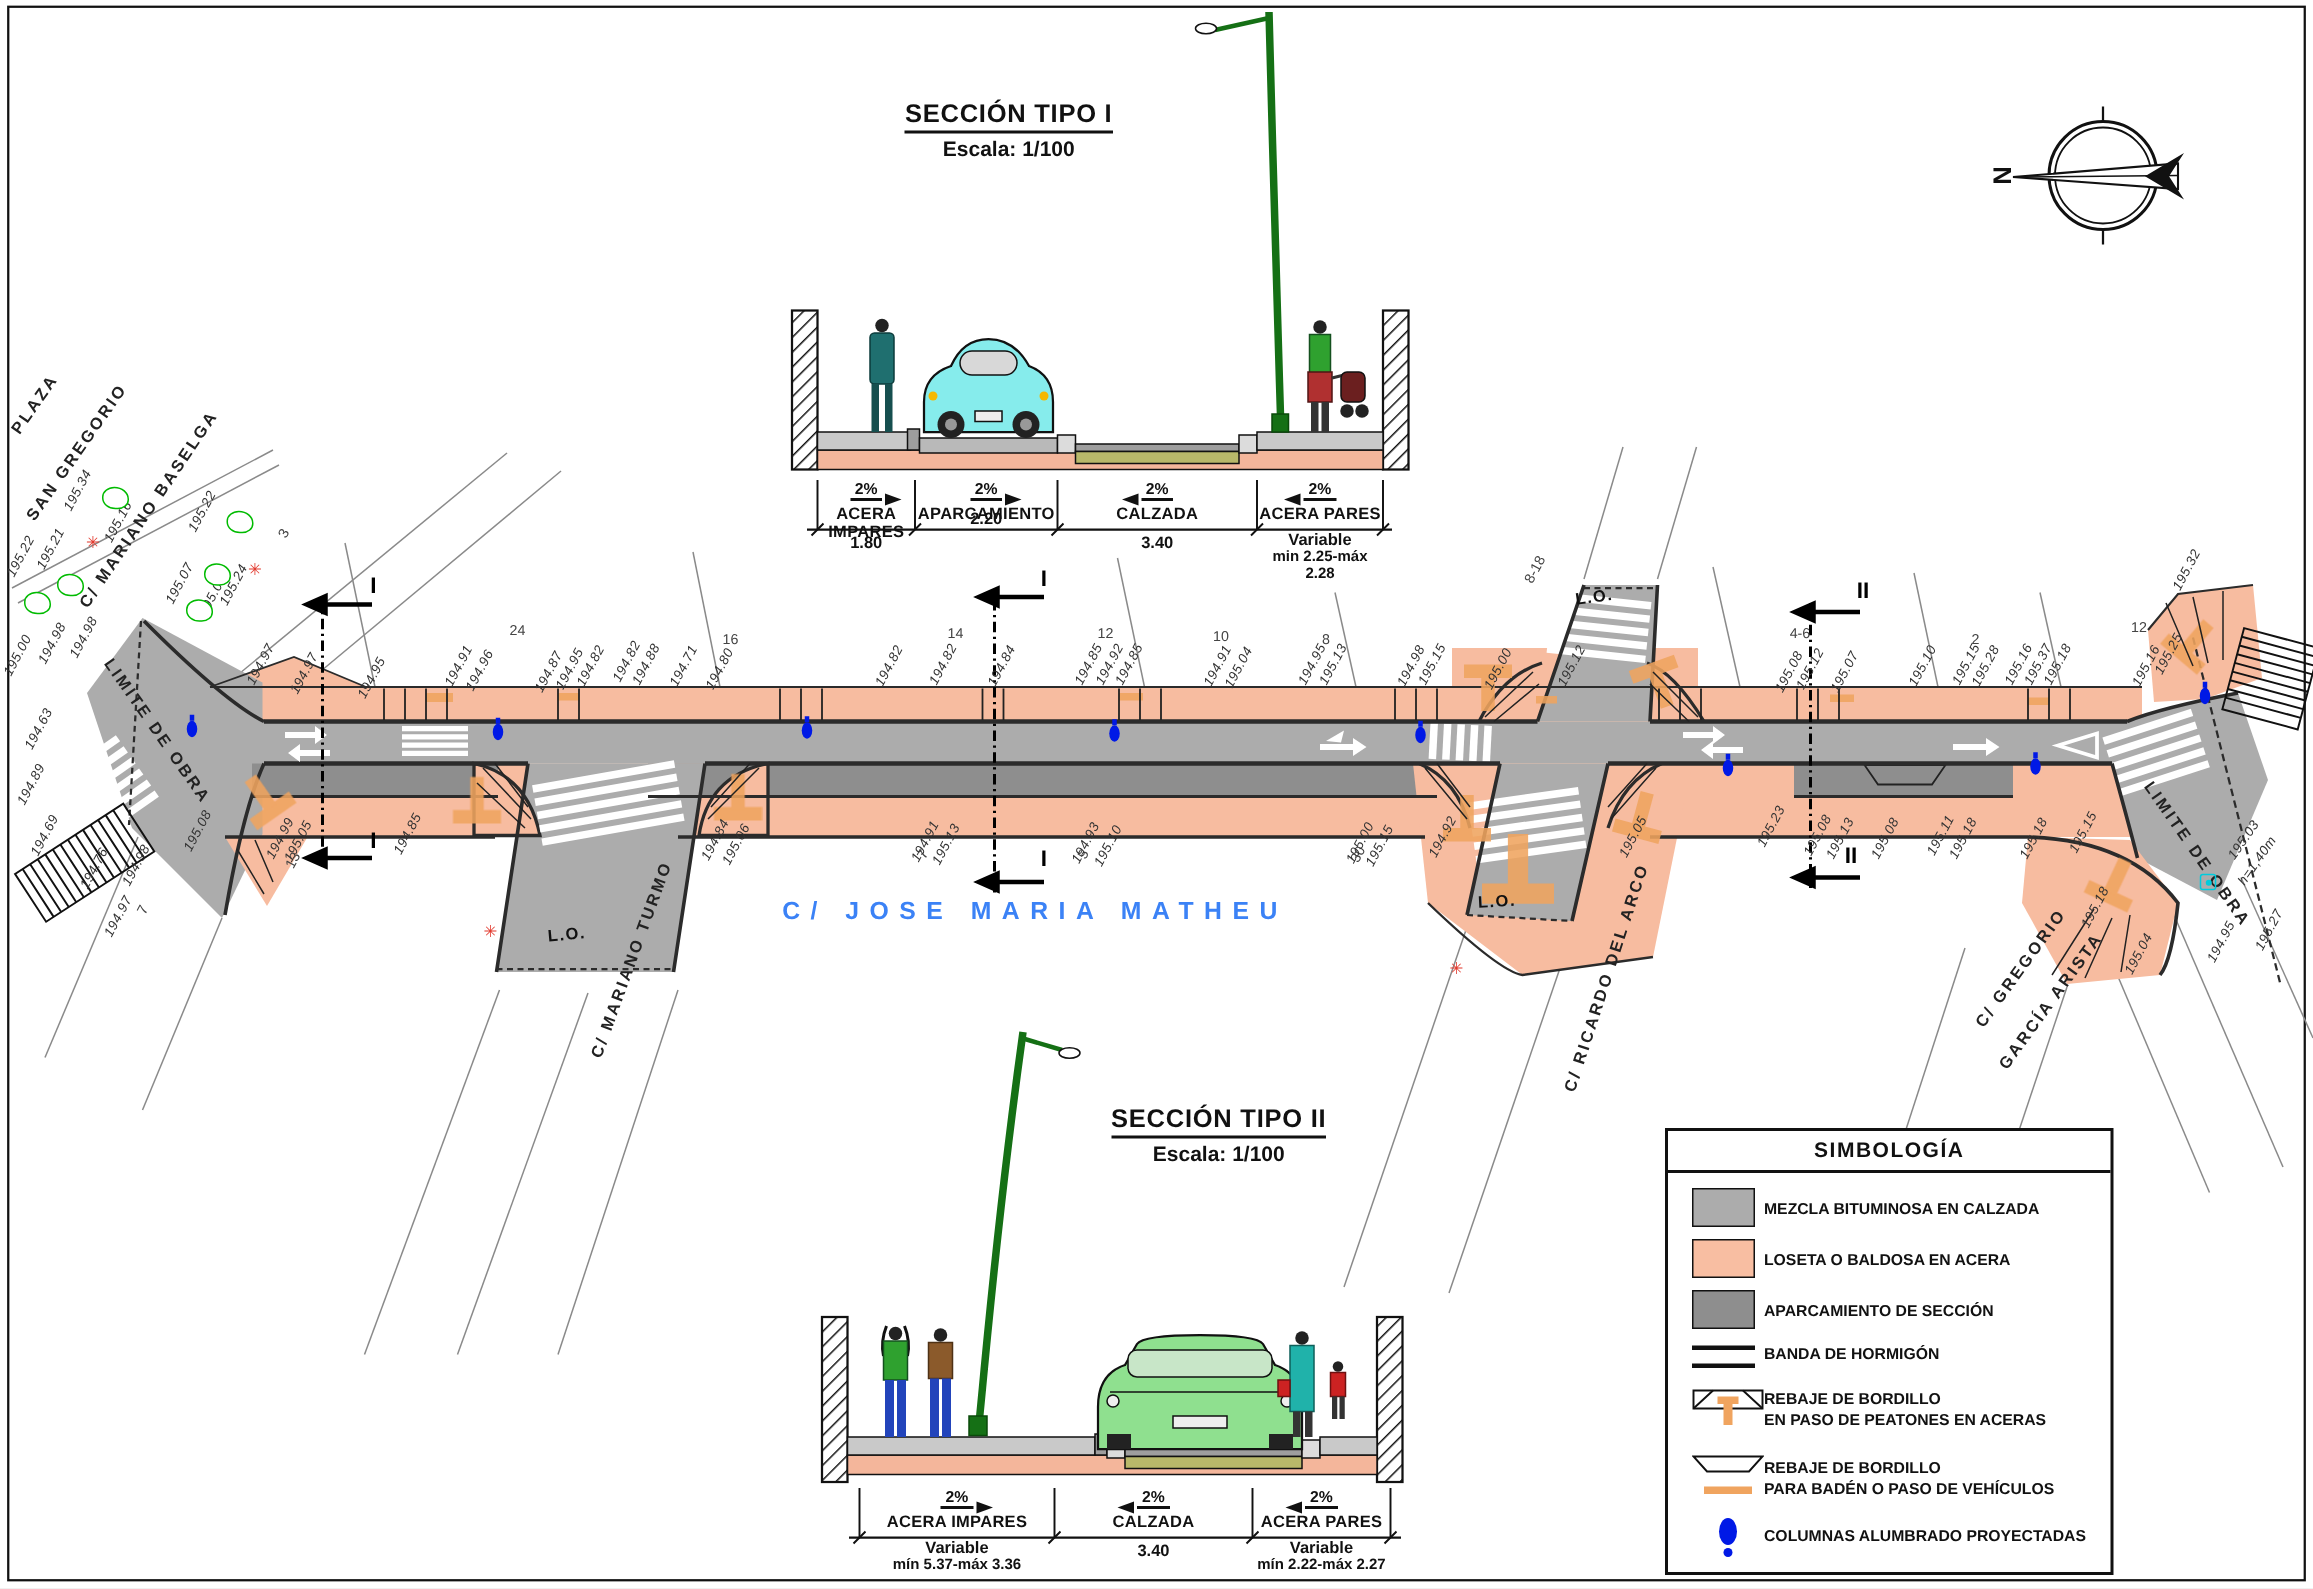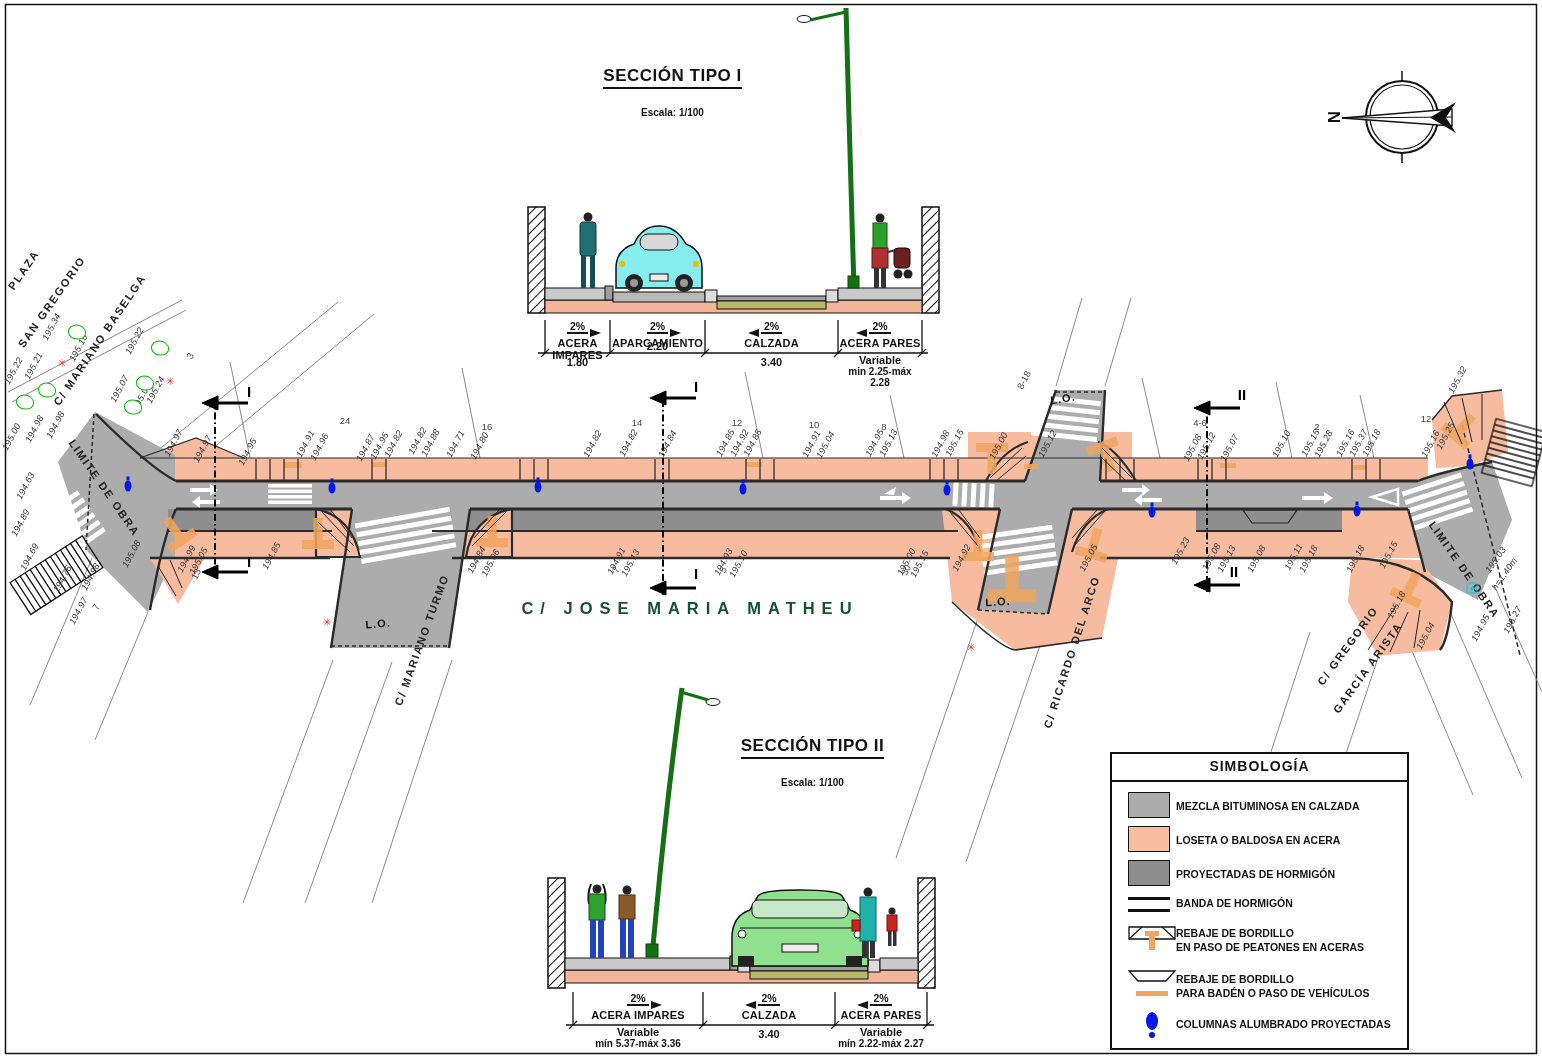--- a/index.html
+++ b/index.html
@@ -4,39 +4,39 @@
 <style>
   html,body{margin:0;padding:0;background:#e8e8e8;}
   .canvas{position:relative;width:1542px;height:1059px;background:#ffffff;overflow:hidden;
           font-family:"Liberation Sans",sans-serif;color:#111;}
   svg{position:absolute;left:0;top:0;}
   
   .plan-label{position:absolute;white-space:nowrap;line-height:1;}
   .elev{font-style:italic;font-size:9px;color:#333;letter-spacing:.3px;}
   .num{font-size:9.5px;color:#444;}
   .street{font-weight:bold;font-size:11px;letter-spacing:1.8px;color:#222;}
-  .main-street{font-weight:bold;font-size:16.5px;letter-spacing:7px;color:#14532d;}
+  .main-street{font-weight:bold;font-size:16.5px;letter-spacing:7px;color:#3b82f6;}
   .lo{font-weight:bold;font-size:11px;letter-spacing:1px;color:#111;}
   .mark{font-weight:bold;font-size:15px;color:#000;}
   .lamp{position:absolute;width:7px;height:11px;background:#0019E6;border-radius:50%;
         transform:translate(-50%,-50%);}
   .lamp::before{content:'';position:absolute;left:2px;top:-4px;width:3px;height:4px;background:#0019E6;}
   .sym-tree{position:absolute;width:16px;height:13px;border:1.8px solid #00BB00;
         border-radius:55% 65% 50% 60%;transform:translate(-50%,-50%);background:#fff;}
   .sym-burst{position:absolute;color:#E23A2E;font-size:11px;transform:translate(-50%,-50%);line-height:1;}
   .sym-burst::before{content:'✳';}
   .sym-hydrant{position:absolute;width:9px;height:9px;border:1.5px solid #00CCDD;border-radius:2px;
         transform:translate(-50%,-50%);}
   .sym-hydrant::before{content:'';position:absolute;left:2.5px;top:2.5px;width:4px;height:4px;
         border-radius:50%;background:#00CCDD;}
   
   .sec-title{position:absolute;text-align:center;}
   .sec-title .t{display:inline-block;font-weight:bold;font-size:17px;letter-spacing:.5px;
         border-bottom:2.5px solid #111;padding-bottom:1px;}
-  .sec-title .s{font-weight:bold;font-size:10px;margin-top:18px;}
+  .sec-title .s{font-weight:bold;font-size:14px;margin-top:2px;}
   
   .dimtable{position:absolute;}
   .seg{position:absolute;text-align:center;}
   .slope{display:inline-block;font-weight:bold;font-size:10.5px;border-bottom:2px solid #111;
         padding:0 3px 0 3px;position:relative;}
   .slope.r::after{content:'';position:absolute;right:-13px;bottom:-5px;width:0;height:0;
         border-left:11px solid #111;border-top:4px solid transparent;border-bottom:4px solid transparent;}
   .slope.l::before{content:'';position:absolute;left:-13px;bottom:-5px;width:0;height:0;
         border-right:11px solid #111;border-top:4px solid transparent;border-bottom:4px solid transparent;}
   .seglabel{font-weight:bold;font-size:11px;margin-top:3px;letter-spacing:.2px;}
@@ -664,21 +664,21 @@
   <div class="legend-item" style="top:38px;">
     <div class="legend-sym sw sw-road"></div>
     <div class="legend-text" style="top:7px;">MEZCLA BITUMINOSA EN CALZADA</div>
   </div>
   <div class="legend-item" style="top:72px;">
     <div class="legend-sym sw sw-sidewalk"></div>
     <div class="legend-text" style="top:7px;">LOSETA O BALDOSA EN ACERA</div>
   </div>
   <div class="legend-item" style="top:106px;">
     <div class="legend-sym sw sw-parking"></div>
-    <div class="legend-text" style="top:7px;">PROYECTADAS DE HORMIGÓN</div>
+    <div class="legend-text" style="top:7px;">APARCAMIENTO DE SECCIÓN</div>
   </div>
   <div class="legend-item" style="top:143px;">
     <div class="legend-sym sw-band"></div>
     <div class="legend-text" style="top:-1px;">BANDA DE HORMIGÓN</div>
   </div>
   <div class="legend-item" style="top:172px;">
     <svg class="legend-sym" width="48" height="28" style="top:0;">
       <polygon points="1,1 47,1 47,13 1,13" fill="none" stroke="#111" stroke-width="1.3"></polygon>
       <path d="M1,13 L14,1 M47,13 L34,1" stroke="#111" stroke-width="1.3"></path>
       <rect x="17" y="5" width="14" height="5" fill="#F0A45F"></rect>

